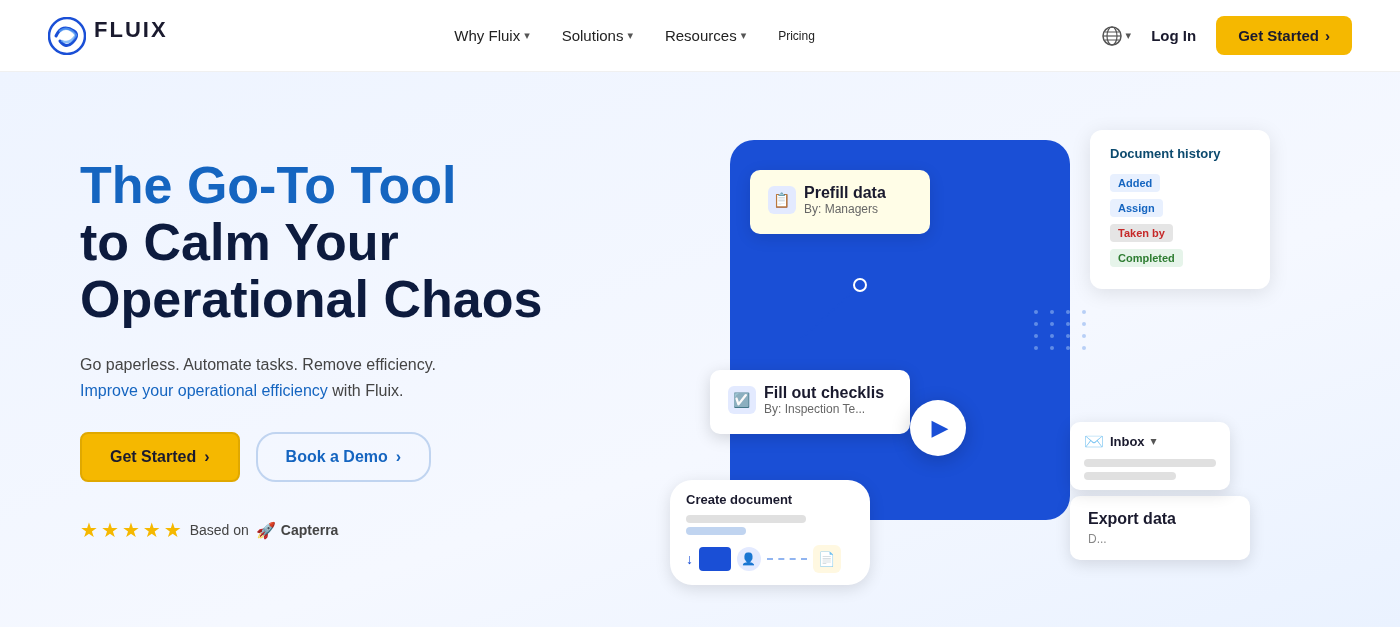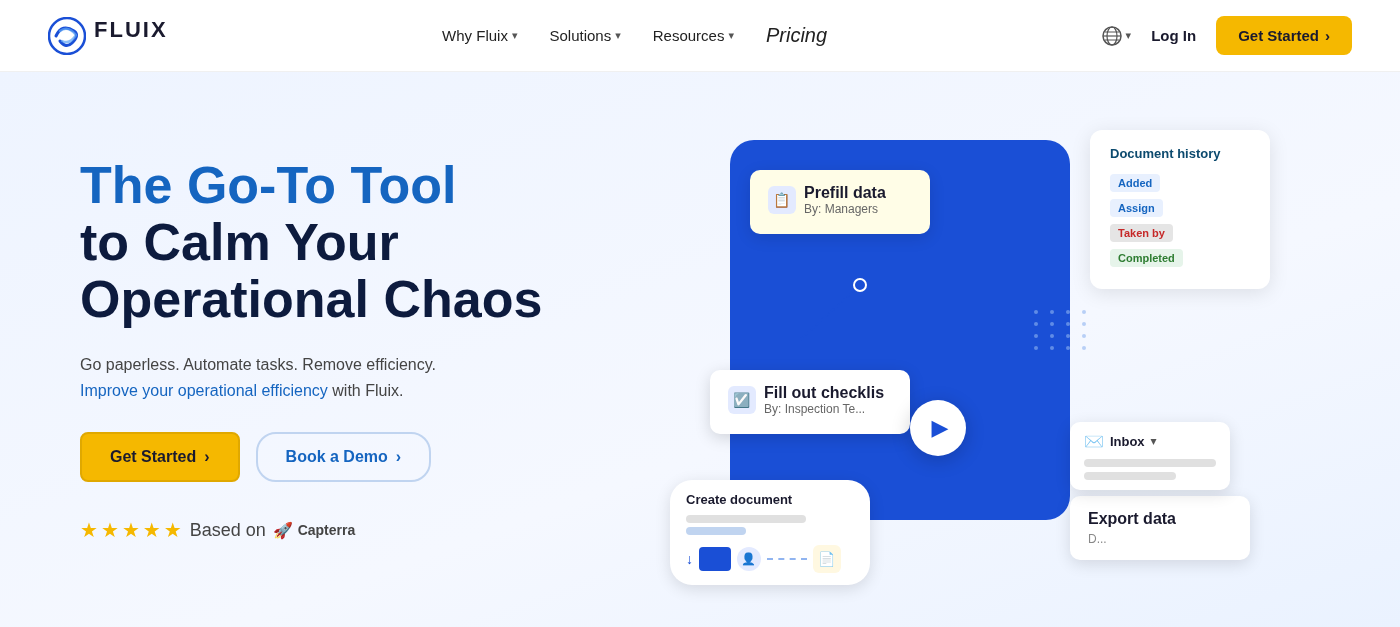--- a/index.html
+++ b/index.html
@@ -13,21 +13,21 @@
     }
     .nav-logo { display: flex; gap: 8px; text-decoration: none; }
     .nav-logo-icon { width: 38px; height: 38px; }
     .nav-logo-text { font-size: 22px; font-weight: 700; letter-spacing: 2px; color: #1a1a2e; }
     .nav-links { display: flex; align-items: center; gap: 32px; }
     .nav-link {
       display: flex; align-items: center; gap: 4px;
       font-size: 15px; color: #222; text-decoration: none; cursor: pointer;
       font-weight: 500;
     }
-    .nav-link-pricing { font-size: 20px; color: #222; text-decoration: none; font-weight: 500; cursor: pointer; font-style: italic; }
+    .nav-link-pricing { font-size: 12px; color: #222; text-decoration: none; font-weight: 500; cursor: pointer; }
     .chevron { font-size: 11px; color: #555; }
     .nav-right { display: flex; align-items: center; gap: 20px; }
     .nav-globe { display: flex; align-items: center; gap: 4px; cursor: pointer; color: #444; font-size: 15px; }
     .nav-login { font-size: 15px; font-weight: 600; color: #1a1a2e; cursor: pointer; text-decoration: none; }
     .btn-get-started-nav {
       background: #f5b800; color: #1a1a2e; font-weight: 700; font-size: 15px;
       border: none; border-radius: 8px; padding: 11px 22px;
       cursor: pointer; display: flex; align-items: center; gap: 6px;
     }
 
@@ -50,21 +50,21 @@
       cursor: pointer; display: flex; align-items: center; gap: 8px;
     }
     .btn-hero-secondary {
       background: transparent; color: #1565c0; font-weight: 600; font-size: 16px;
       border: 2px solid #c0d4f0; border-radius: 20px; padding: 14px 28px;
       cursor: pointer; display: flex; align-items: center; gap: 8px;
     }
     .hero-rating { display: flex; align-items: center; gap: 8px; }
     .stars { display: flex; gap: 3px; }
     .star { color: #f5b800; font-size: 20px; }
-    .rating-text { font-size: 18px; color: #444; }
+    .rating-text { font-size: 14px; color: #444; }
     .capterra { display: flex; align-items: center; gap: 4px; font-size: 14px; color: #444; font-weight: 600; }
     .capterra-flag { font-size: 16px; }
 
     
     .hero-right {
       flex: 1; position: relative; height: 100%; display: flex; align-items: center; justify-content: center;
     }
 
     
     .workflow-container {

